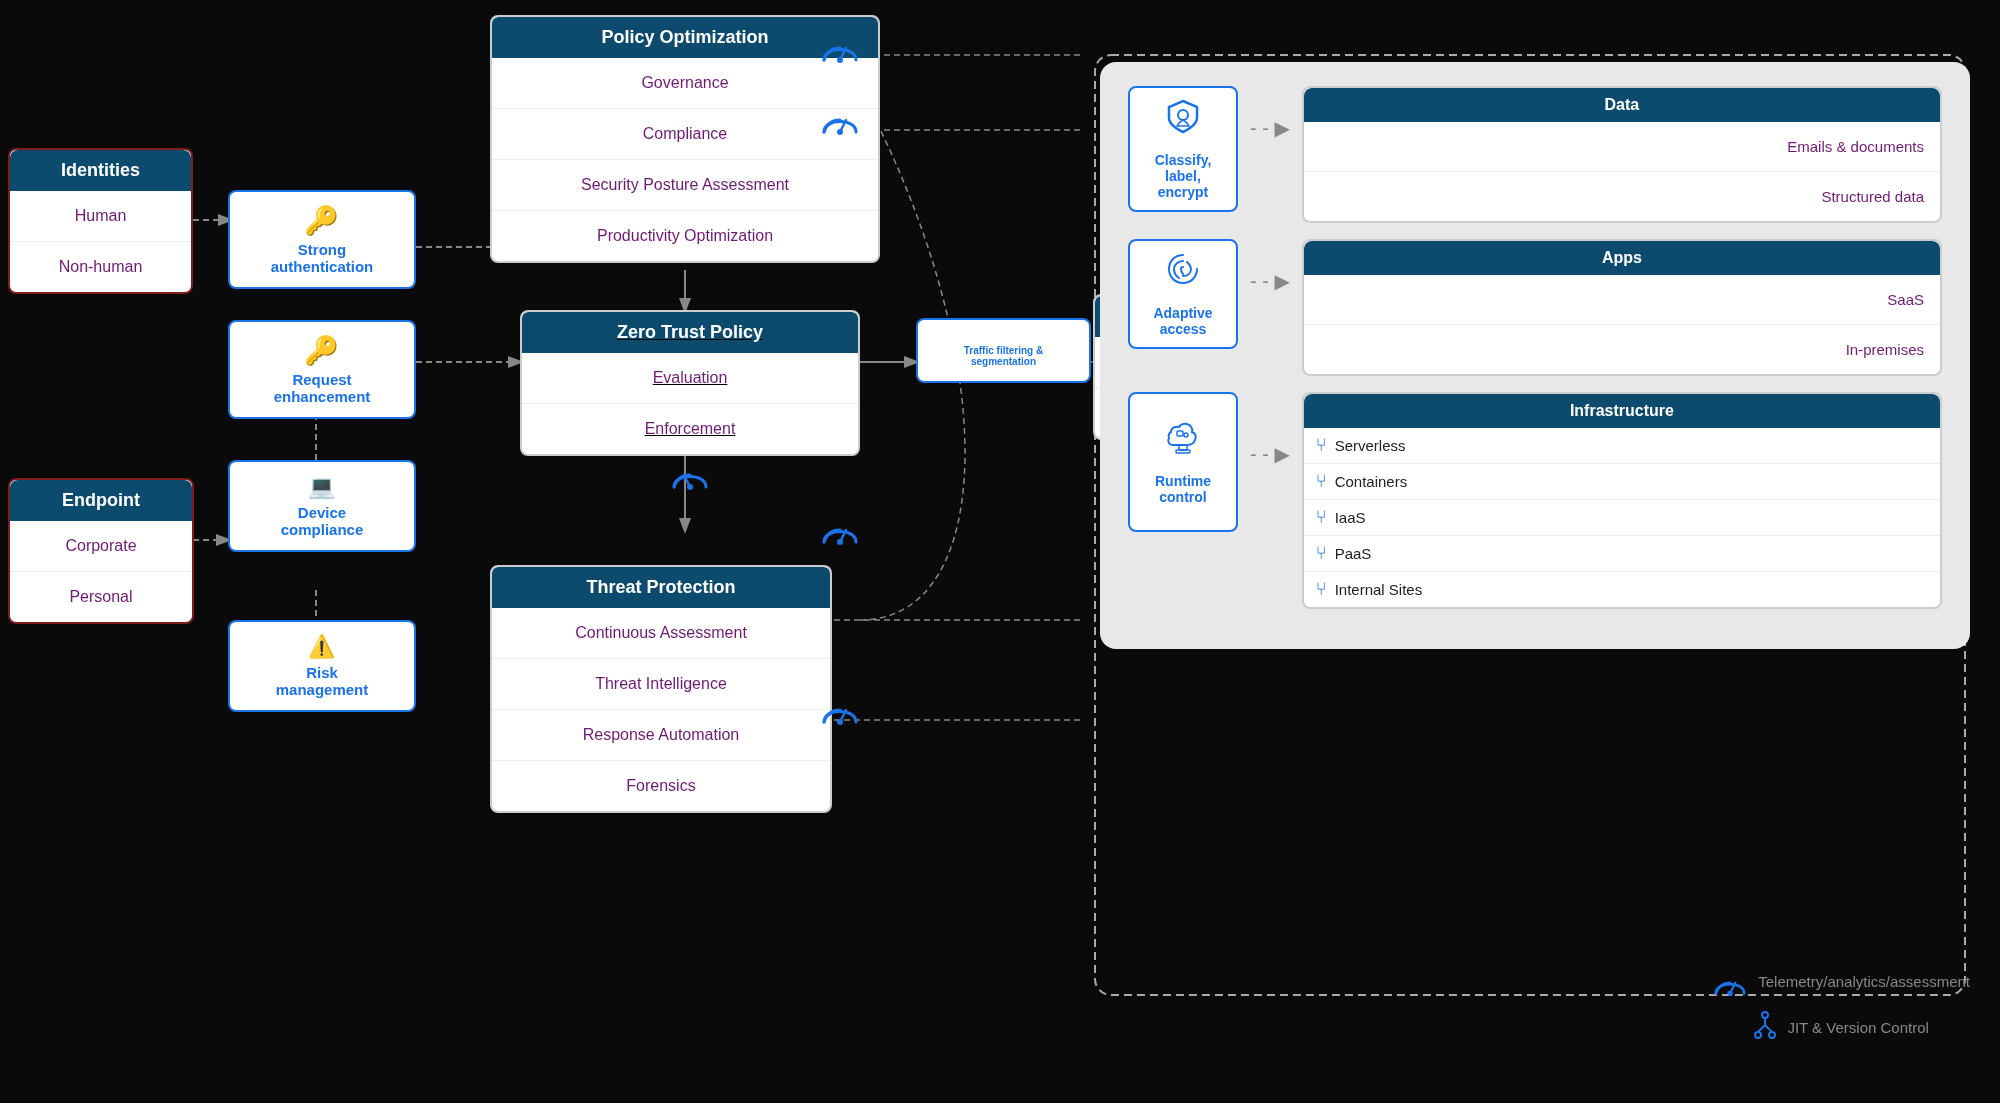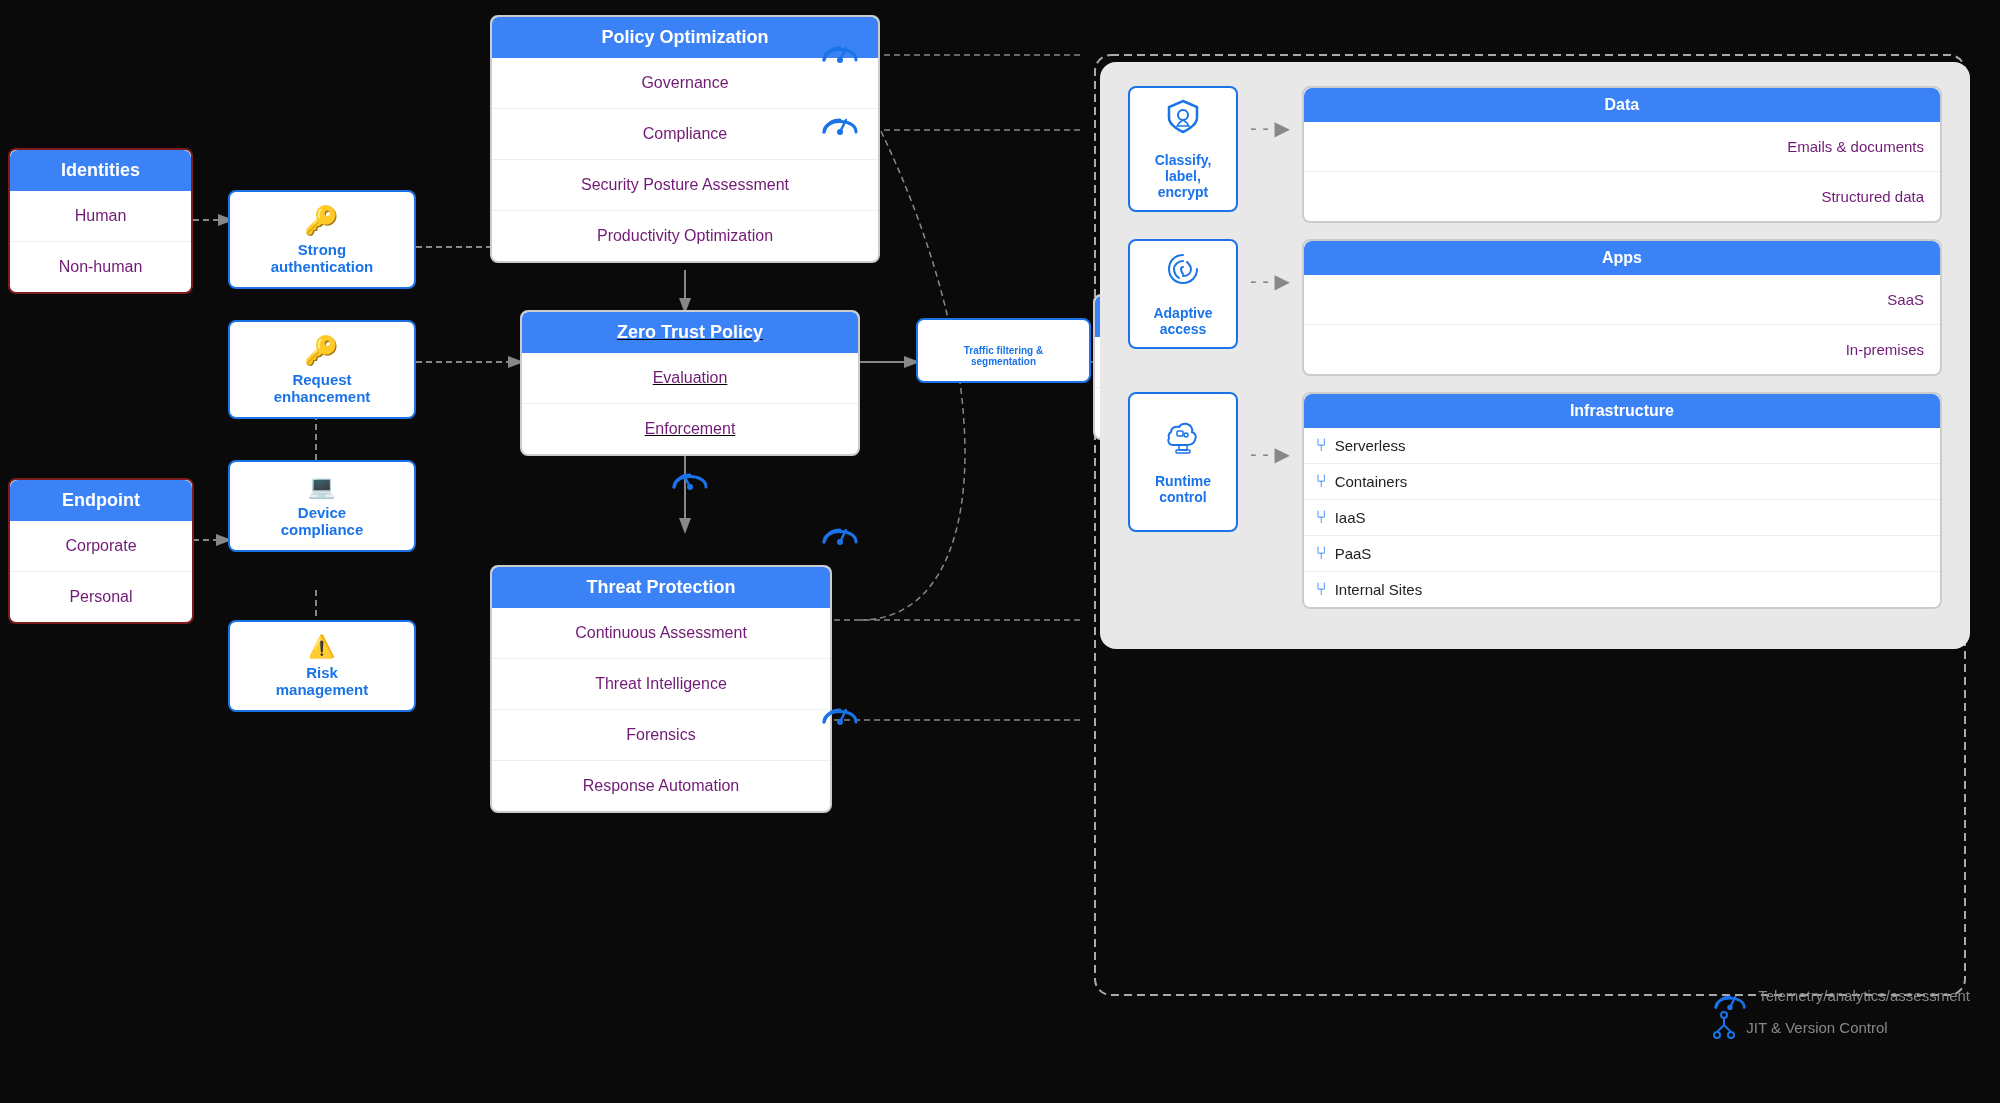--- a/index.html
+++ b/index.html
@@ -7,21 +7,21 @@
       background: #0a0a0a;
       font-family: 'Segoe UI', Arial, sans-serif;
       width: 2000px;
       height: 1103px;
       overflow: hidden;
       position: relative;
     }
 
     
     .box-orange {
-      background: #3b82f6;
+      background: #0c4a6e;
       color: white;
       font-weight: bold;
       font-size: 18px;
       text-align: center;
       padding: 10px 16px;
       border-radius: 8px 8px 0 0;
     }
 
     
     .box-white {
@@ -116,20 +116,22 @@
       pointer-events: none;
     }
 
     
     .legend {
       position: absolute;
       bottom: 60px;
       right: 30px;
       display: flex;
       flex-direction: column;
+      gap: 14px;
+      align-items: center;
     }
 
     .legend-item {
       display: flex;
       align-items: center;
       gap: 10px;
       color: #888;
       font-size: 15px;
     }
 
@@ -271,22 +273,22 @@
 <div class="abs box-white" style="left:520px; top:310px; width:340px;text-decoration:underline;">
   <div class="box-orange">Zero Trust Policy</div>
   <div class="box-row">Evaluation</div>
   <div class="box-row">Enforcement</div>
 </div>
 
 <div class="abs box-white" style="left:490px; top:565px; width:342px;">
   <div class="box-orange">Threat Protection</div>
   <div class="box-row">Continuous Assessment</div>
   <div class="box-row">Threat Intelligence</div>
+  <div class="box-row">Response Automation</div>
   <div class="box-row">Forensics</div>
-  <div class="box-row">Response Automation</div>
 </div>
 
 <div class="abs box-blue" style="left:916px; top:318px; width:175px; padding:14px 10px; font-size:10px; white-space:pre-line;">
   <span>Traffic filtering &amp;
 segmentation</span>
 </div>
 
 <div class="abs box-white" style="left:1093px; top:294px; width:185px;">
   <div class="box-orange">Network</div>
   <div class="box-row">Public</div>

